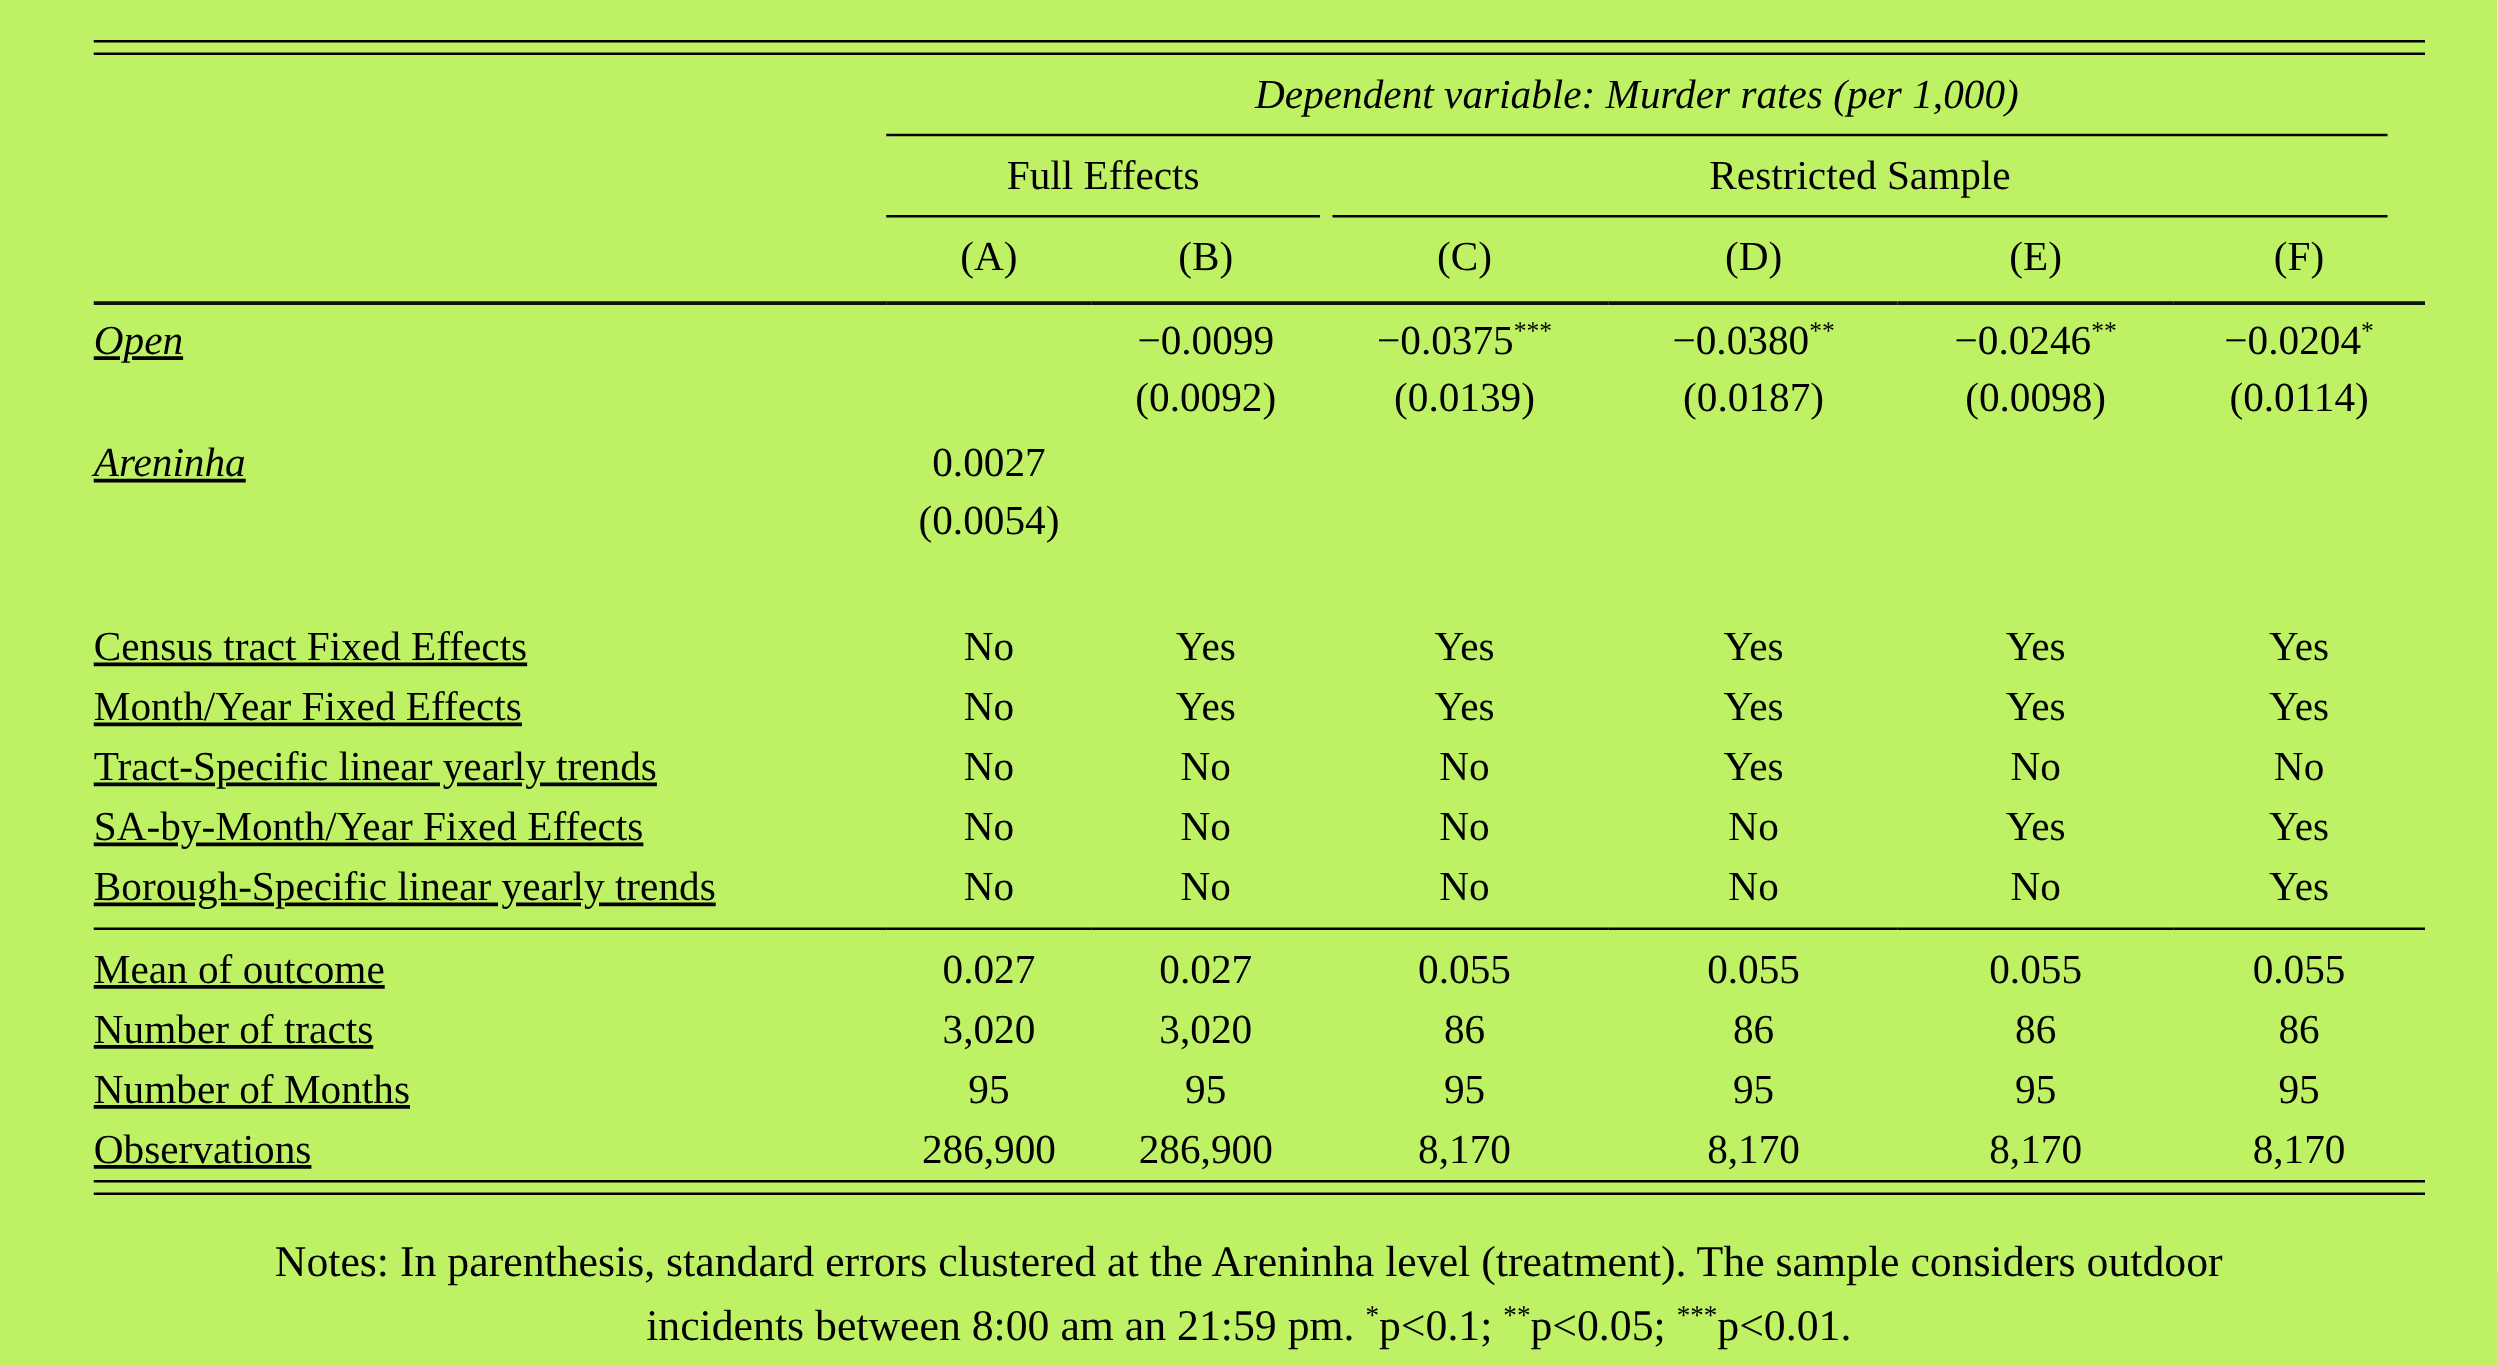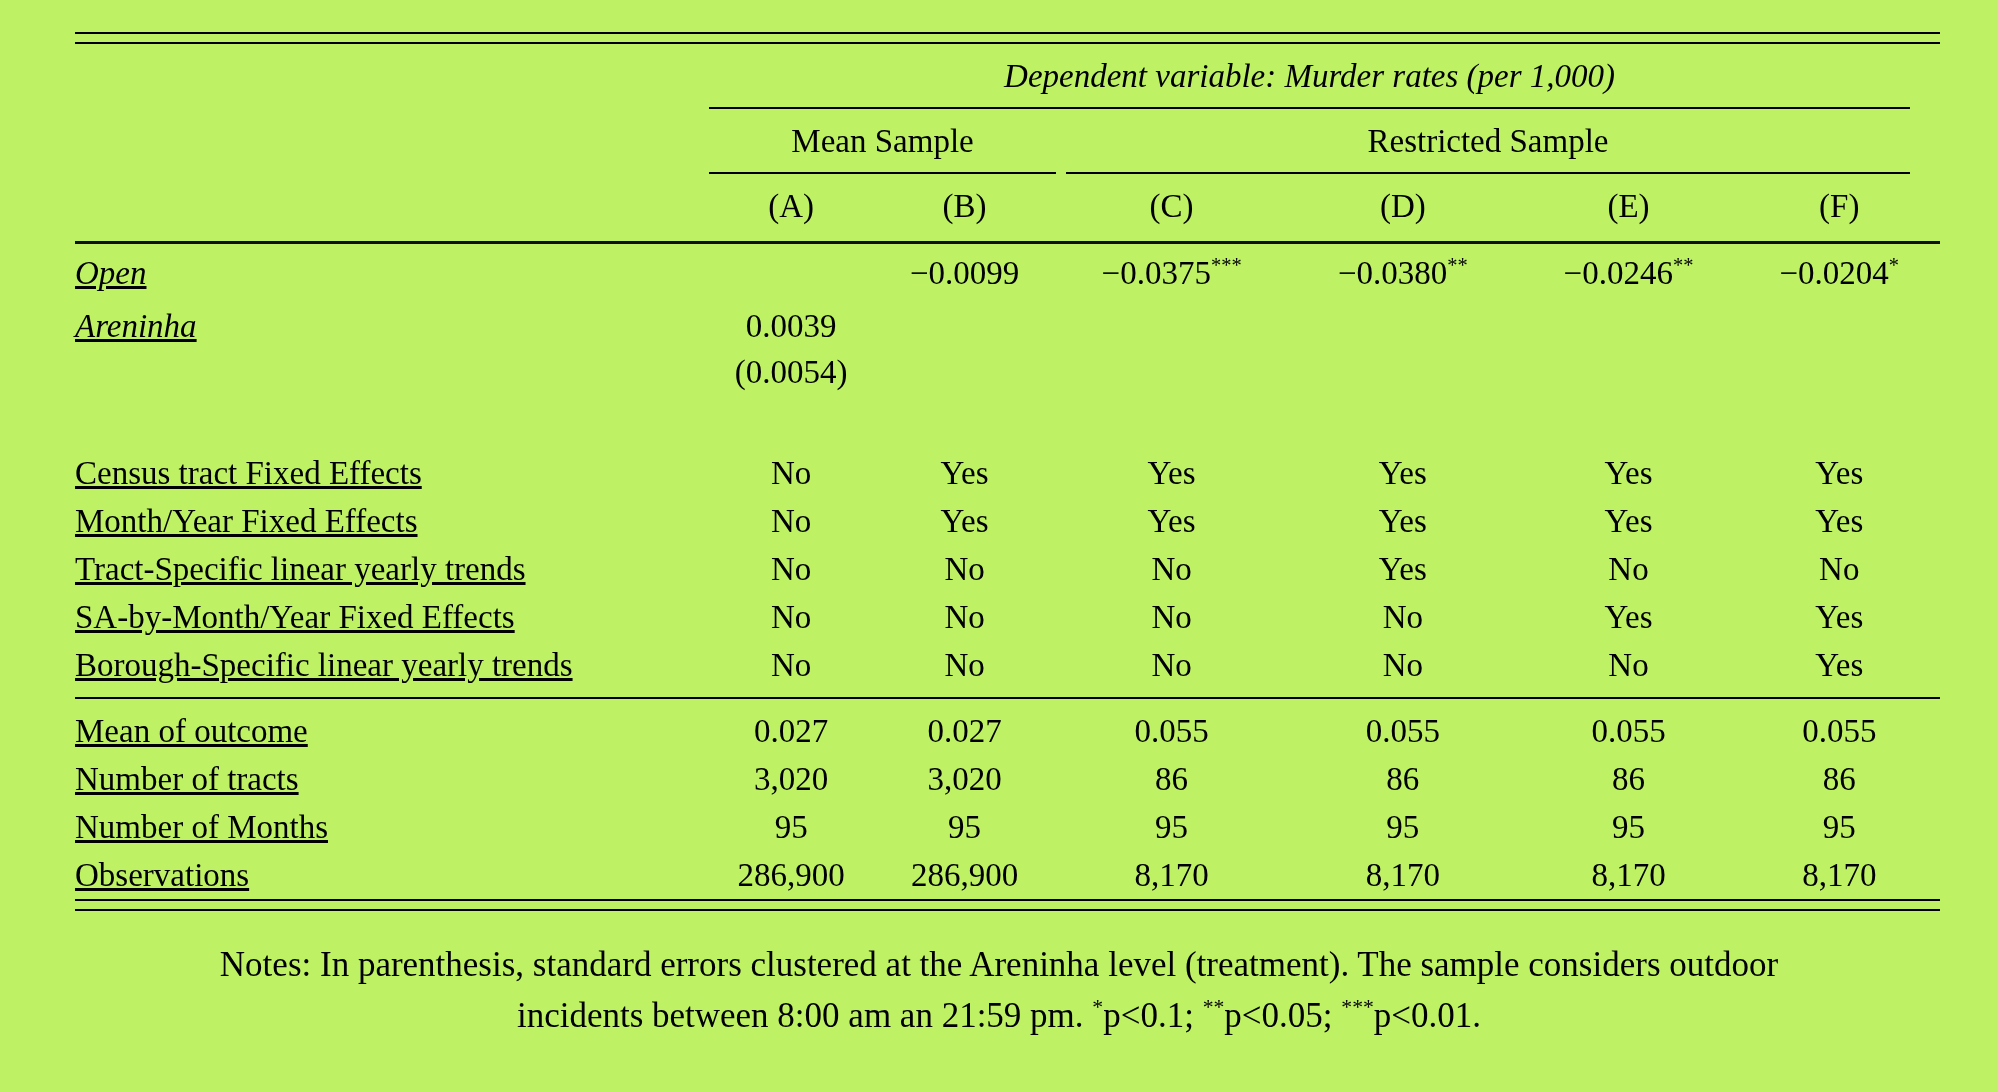--- a/index.html
+++ b/index.html
@@ -113,21 +113,21 @@
       <thead>
         <tr class="dep-row">
           <td class="lbl"></td>
           <td colspan="6">
             <div class="dep-span">Dependent variable: Murder rates (per 1,000)</div>
           </td>
         </tr>
         <tr class="group-row">
           <td class="lbl"></td>
           <td colspan="2">
-            <div class="group-span">Mean Sample</div>
+            <div class="group-span">Full Effects</div>
           </td>
           <td colspan="4">
             <div class="group-span restricted">Restricted Sample</div>
           </td>
         </tr>
         <tr class="colhead-row">
           <td class="lbl"></td>
           <td class="val">(A)</td>
           <td class="val">(B)</td>
           <td class="val">(C)</td>
@@ -139,23 +139,32 @@
       <tbody>
           <tr class="coef-row">
             <td class="lbl ital">Open</td>
             <td class="val"><span></span></td>
             <td class="val"><span>−0.0099</span></td>
             <td class="val"><span>−0.0375</span><sup class="stars">***</sup></td>
             <td class="val"><span>−0.0380</span><sup class="stars">**</sup></td>
             <td class="val"><span>−0.0246</span><sup class="stars">**</sup></td>
             <td class="val"><span>−0.0204</span><sup class="stars">*</sup></td>
           </tr>
+          <tr class="se-row">
+            <td class="lbl"></td>
+            <td class="val"></td>
+            <td class="val">(0.0092)</td>
+            <td class="val">(0.0139)</td>
+            <td class="val">(0.0187)</td>
+            <td class="val">(0.0098)</td>
+            <td class="val">(0.0114)</td>
+          </tr>
           <tr class="coef-row">
             <td class="lbl ital">Areninha</td>
-            <td class="val"><span>0.0039</span></td>
+            <td class="val"><span>0.0027</span></td>
             <td class="val"><span></span></td>
             <td class="val"><span></span></td>
             <td class="val"><span></span></td>
             <td class="val"><span></span></td>
             <td class="val"><span></span></td>
           </tr>
           <tr class="se-row">
             <td class="lbl"></td>
             <td class="val">(0.0054)</td>
             <td class="val"></td>

